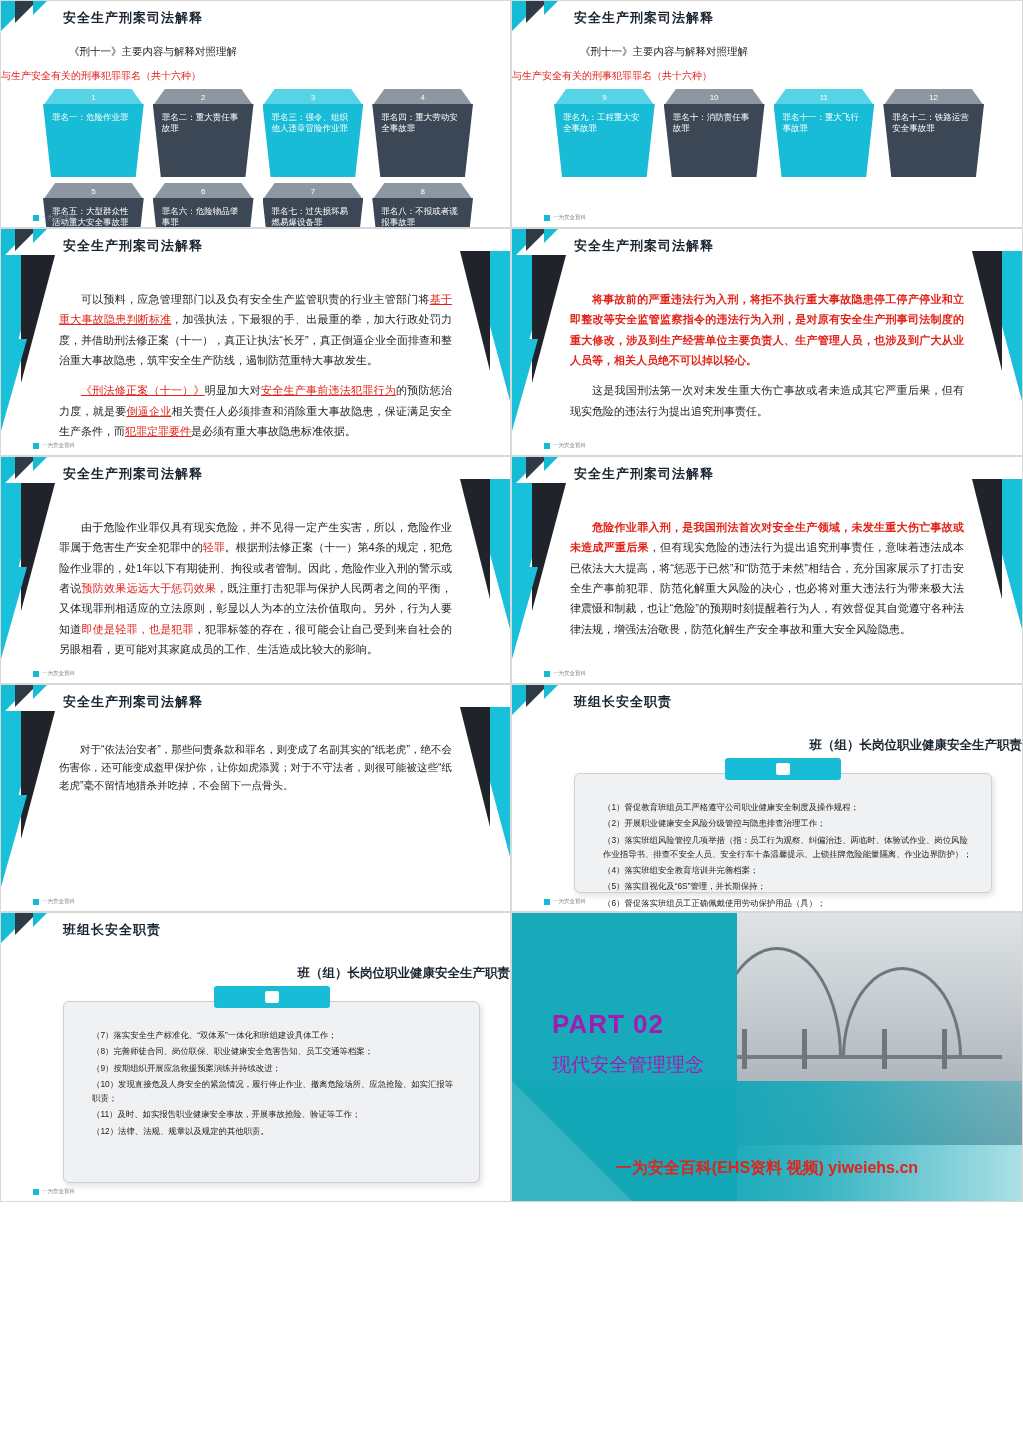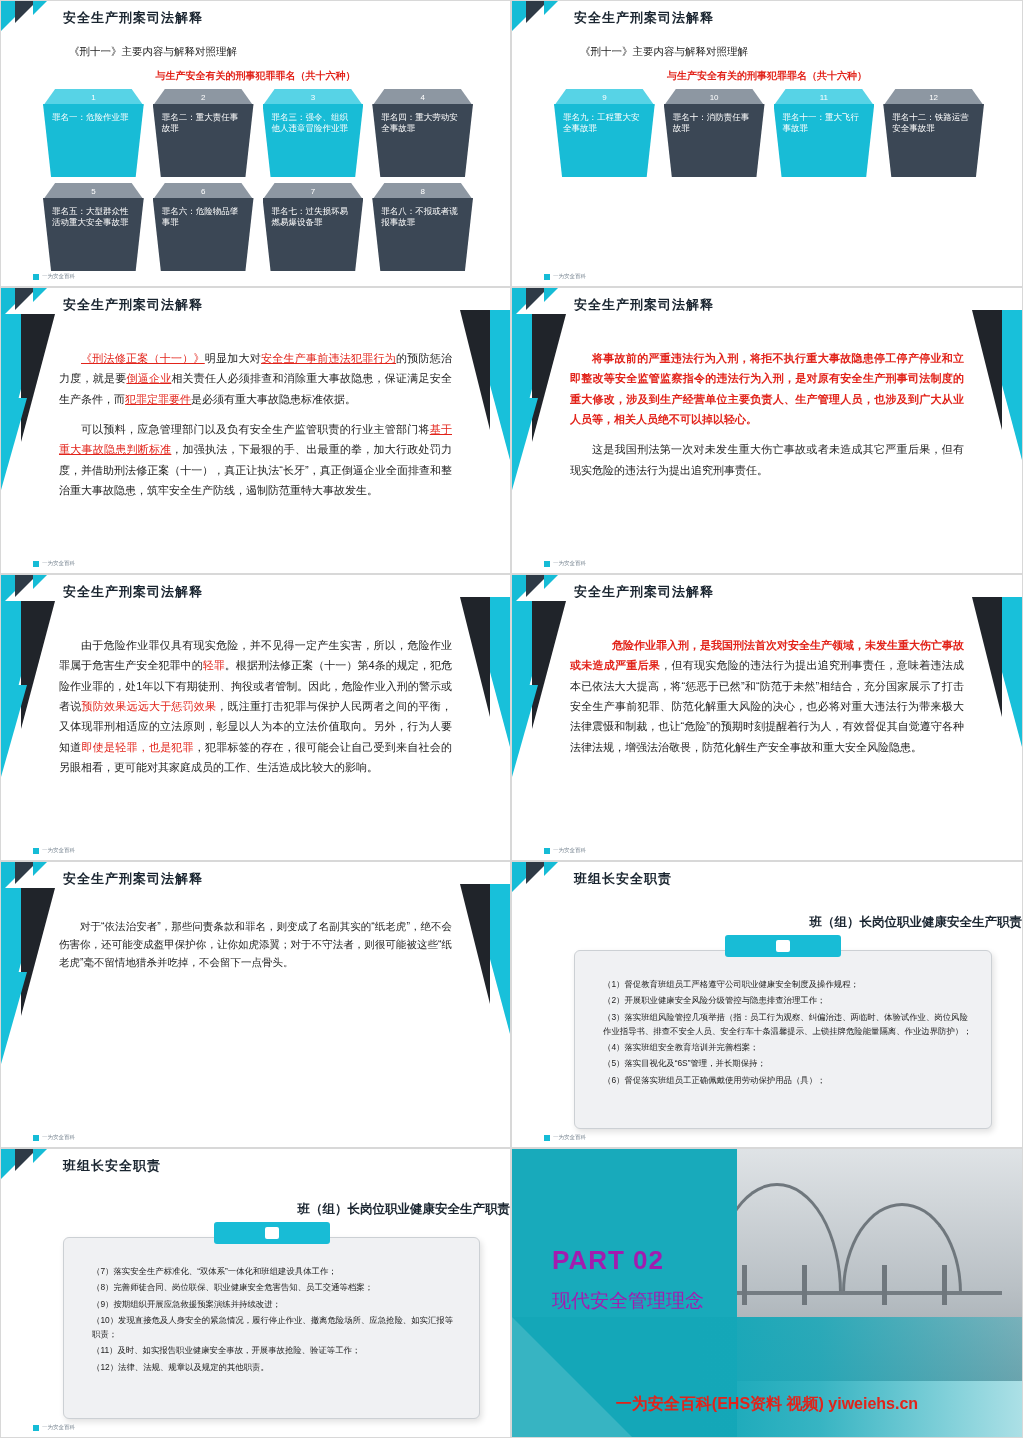--- a/index.html
+++ b/index.html
@@ -3,56 +3,56 @@
 <meta charset="utf-8">
 <style>
   * { box-sizing: border-box; }
   html, body { margin:0; padding:0; background:#ffffff; }
   body {
     width:1023px; height:1439px;
     font-family:"Liberation Sans", sans-serif;
     color:#222;
   }
   .deck { display:grid; grid-template-columns:511px 512px; grid-template-rows:repeat(5,auto); width:1023px; }
-  .slide { position:relative; width:511px; height:287px; background:#fff; border:1px solid #d8d8d8; overflow:hidden; }
+  .slide { position:relative; width:511px; height:228px; background:#fff; border:1px solid #d8d8d8; overflow:hidden; }
   .slide.right { width:512px; }
   .slide.r5 { height:290px; }
   
   .corner-tl { position:absolute; left:0; top:0; width:60px; height:44px; }
   .corner-tl .c1 { position:absolute; left:0; top:0; width:0; height:0; border-left:30px solid #15bcd6; border-bottom:30px solid transparent; }
   .corner-tl .c2 { position:absolute; left:14px; top:0; width:0; height:0; border-left:22px solid #2e3a46; border-bottom:22px solid transparent; }
   .corner-tl .c3 { position:absolute; left:32px; top:0; width:0; height:0; border-left:14px solid #15bcd6; border-bottom:14px solid transparent; }
   .title-bar { position:absolute; left:62px; top:8px; font-size:13px; font-weight:bold; color:#1a2530; letter-spacing:1px; }
   .footer { position:absolute; left:32px; bottom:6px; font-size:5.5px; color:#7a8793; }
   .footer .sq { display:inline-block; width:6px; height:6px; background:#15bcd6; margin-right:3px; vertical-align:middle;}
   
   .wedge-left { position:absolute; left:0; top:26px; width:78px; height:230px; }
   .wedge-left i { position:absolute; display:block; }
   .wl1 { left:0; top:0; width:0; height:0; border-left:40px solid #18c0da; border-bottom:150px solid transparent; }
   .wl2 { left:20px; top:0; width:0; height:0; border-left:34px solid #20242a; border-bottom:128px solid transparent; }
   .wl3 { left:0; top:84px; width:0; height:0; border-left:26px solid #18c0da; border-bottom:92px solid transparent; }
   .wedge-right { position:absolute; right:0; top:22px; width:78px; height:240px; }
   .wr1 { position:absolute; right:0; top:0; width:0; height:0; border-right:40px solid #18c0da; border-bottom:150px solid transparent; }
   .wr2 { position:absolute; right:20px; top:0; width:0; height:0; border-right:30px solid #20242a; border-bottom:120px solid transparent; }
   .subtitle { position:absolute; left:68px; top:44px; font-size:10.5px; color:#222; }
-  .redhead { position:absolute; left:0; right:0; top:68px; text-align:center; font-size:10px; font-weight:bold; color:#e2231a; }
+  .redhead { position:absolute; left:0; right:0; top:68px; text-align:left; font-size:10px; font-weight:normal; color:#e2231a; }
   
   .cards { position:absolute; left:42px; top:88px; width:430px; }
   .card-row { display:flex; gap:9px; margin-bottom:6px; }
   .card { position:relative; width:101px; height:88px; }
   .card .badge { position:absolute; left:0; right:0; top:0; height:17px; background:#9aa3ad; color:#fff; font-size:8px; line-height:17px; text-align:center; clip-path: polygon(12% 0, 88% 0, 100% 100%, 0% 100%); }
   .card .body { position:absolute; left:0; right:0; top:15px; bottom:0; background:#3b4755; color:#fff; font-size:8.5px; line-height:1.35; padding:8px 9px 0 9px; clip-path: polygon(0 0, 100% 0, 92% 100%, 8% 100%); }
   .card.cy .badge { background:#57d3e6; }
   .card.cy .body { background:#18bcd6; }
   .card.dark .badge { background:#8d97a2; }
   
   .body-text { position:absolute; left:58px; right:58px; top:60px; font-size:11px; line-height:1.85; text-align:justify; }
   .body-text p { margin:0 0 10px 0; text-indent:2em; }
   .red { color:#e2231a; }
-  .red-b { color:#e2231a; font-weight:bold;margin-left:20px; }
+  .red-b { color:#e2231a; font-weight:bold; }
   .u-red { color:#e2231a; text-decoration:underline; }
   .allred { color:#e2231a; font-weight:bold; }
   
   .clip-title { position:absolute; left:0; right:0; top:52px; text-align:right; font-size:12.5px; font-weight:bold; color:#1a2530; }
   .clipboard { position:absolute; left:62px; right:30px; top:88px; bottom:18px; background:#f0f1f3; border:1px solid #ccd0d4; border-radius:6px; box-shadow:2px 3px 6px rgba(0,0,0,.12); }
   .clip-top { position:absolute; left:50%; transform:translateX(-50%); top:-16px; width:116px; height:22px; background:#18bcd6; border-radius:3px; }
   .clip-top:after { content:""; position:absolute; left:50%; transform:translateX(-50%); top:5px; width:14px; height:12px; background:#fff; border-radius:2px; }
   .clip-list { position:absolute; left:28px; right:18px; top:26px; font-size:8.4px; line-height:1.7; color:#222; }
   .clip-list li { margin-bottom:2px; list-style:none; }
   .clip-list ul { margin:0; padding:0; }
@@ -170,24 +170,24 @@
         <i class="wl2"></i>
         <i class="wl3"></i>
       </div>
     <div class="wedge-right">
         <i class="wr1"></i>
         <i class="wr2"></i>
       </div>
     <div class="title-bar">安全生产刑案司法解释</div>
     <div class="body-text">
       <p>
-        <span class="u-red">《刑法修正案（十一）》</span><span>明显加大对</span><span class="u-red">安全生产事前违法犯罪行为</span><span>的预防惩治力度，就是要</span><span class="u-red">倒逼企业</span><span>相关责任人必须排查和消除重大事故隐患，保证满足安全生产条件，而</span><span class="u-red">犯罪定罪要件</span><span>是必须有重大事故隐患标准依据。</span>
+        <span>可以预料，应急管理部门以及负有安全生产监管职责的行业主管部门将</span><span class="u-red">基于重大事故隐患判断标准</span><span>，加强执法，下最狠的手、出最重的拳，加大行政处罚力度，并借助刑法修正案（十一），真正让执法“长牙”，真正倒逼企业全面排查和整治重大事故隐患，筑牢安全生产防线，遏制防范重特大事故发生。</span>
       </p>
       <p>
-        <span>可以预料，应急管理部门以及负有安全生产监管职责的行业主管部门将</span><span class="u-red">基于重大事故隐患判断标准</span><span>，加强执法，下最狠的手、出最重的拳，加大行政处罚力度，并借助刑法修正案（十一），真正让执法“长牙”，真正倒逼企业全面排查和整治重大事故隐患，筑牢安全生产防线，遏制防范重特大事故发生。</span>
+        <span class="u-red">《刑法修正案（十一）》</span><span>明显加大对</span><span class="u-red">安全生产事前违法犯罪行为</span><span>的预防惩治力度，就是要</span><span class="u-red">倒逼企业</span><span>相关责任人必须排查和消除重大事故隐患，保证满足安全生产条件，而</span><span class="u-red">犯罪定罪要件</span><span>是必须有重大事故隐患标准依据。</span>
       </p>
     </div>
     <div class="footer"><span class="sq"></span><span>一为安全百科</span></div>
   </div>
 
   <div class="slide right">
     <div class="corner-tl">
         <i class="c1"></i>
         <i class="c2"></i>
         <i class="c3"></i>

